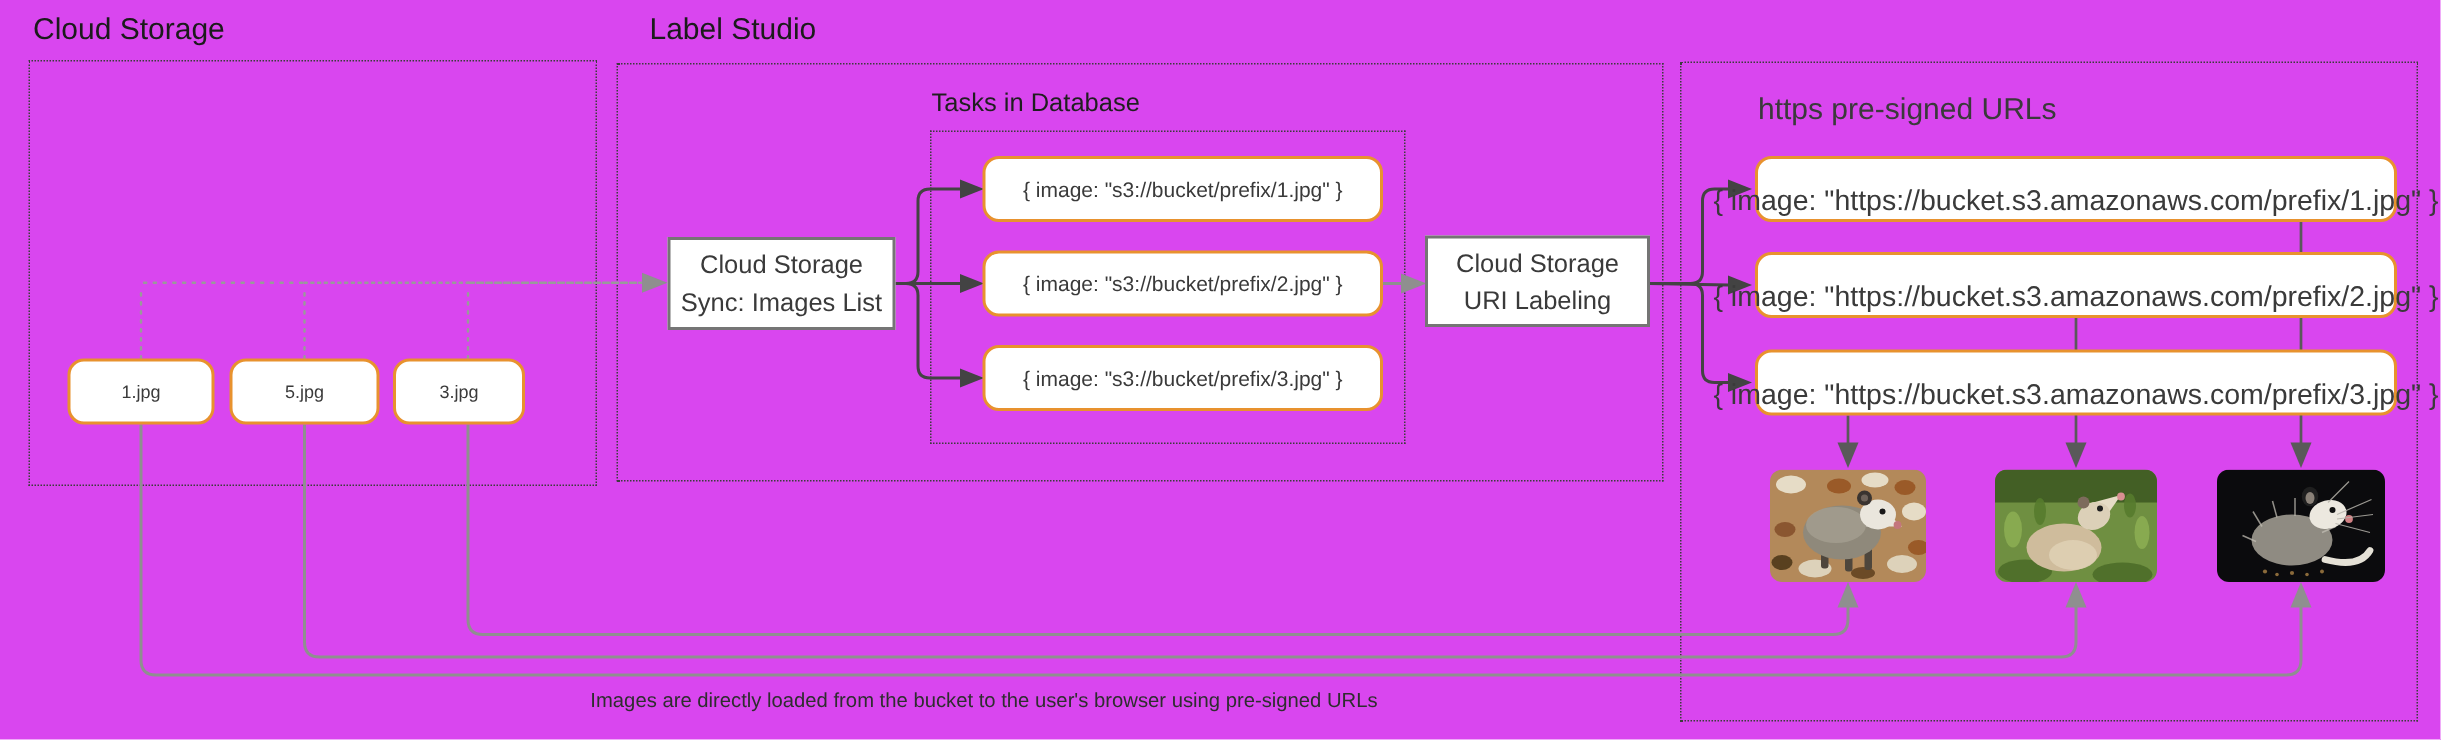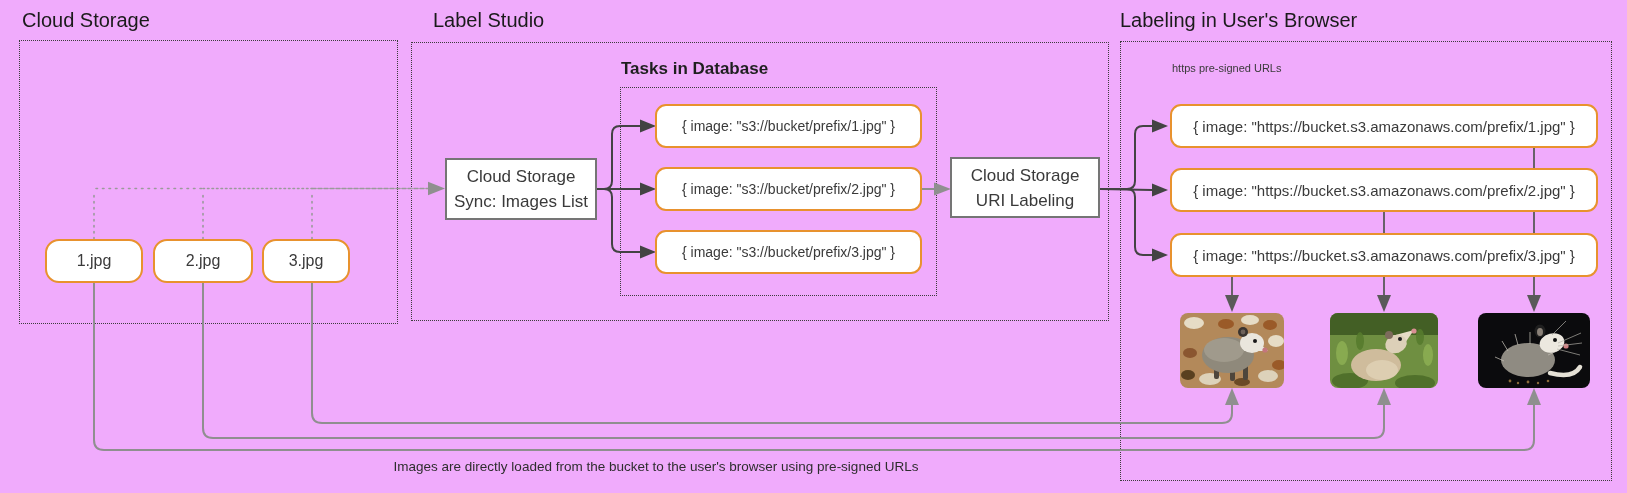--- a/index.html
+++ b/index.html
@@ -1,42 +1,42 @@
 <!DOCTYPE html>
 <html style="--accent_orange: #E8922E; --node_border_gray: #757575; --arrow_dark: #434343; --line_gray: #8F8F8F; --line_mid: #595959; --dotted_border: #3C3C3C; --text_dark: #3A3A3A; --title_dark: #1B1B1B;"><head>
 <meta charset="utf-8">
 <style>
   html,body { margin:0; padding:0; background:#ffffff; }
   .canvas {
-    position:relative; width:1627px; height:493px; background:#f0abfc;
+    position:relative; width:1627px; height:493px; background:#d946ef;
     font-family:"Liberation Sans","DejaVu Sans",sans-serif; overflow:hidden;
   }
   .sec-title { position:absolute; font-size:20px; color:var(--title_dark); white-space:nowrap; z-index:2; }
   .sec-box { position:absolute; border:1px dotted var(--dotted_border); z-index:0; }
   .connectors { position:absolute; left:0; top:0; z-index:1; }
 
   .file-box, .code-box {
     position:absolute; box-sizing:border-box; height:44px; background:#fff;
     border:2px solid var(--accent_orange); border-radius:11px;
     display:flex; align-items:center; justify-content:center;
     color:var(--text_dark); z-index:2; white-space:nowrap;
   }
-  .file-box { font-size:16px;border-radius:14px; }
+  .file-box { font-size:12px; }
   .task-text { font-size:14px; }
-  .url-text  { font-size:15px; }
+  .url-text  { font-size:19px;align-items:flex-end; }
 
   .node-box {
     position:absolute; box-sizing:border-box; background:#fff;
     border:2px solid var(--node_border_gray);
     display:flex; flex-direction:column; align-items:center; justify-content:center;
     font-size:17px; line-height:25px; color:var(--text_dark); text-align:center;
     z-index:2; white-space:nowrap;
   }
-  .tasks-title { position:absolute; font-size:17px; font-weight:bold; color:#1f1f1f; z-index:2; white-space:nowrap; }
-  .mini-label  { position:absolute; font-size:11px; color:var(--text_dark); z-index:2; white-space:nowrap; }
+  .tasks-title { position:absolute; font-size:17px; font-weight:normal; color:#1f1f1f; z-index:2; white-space:nowrap; }
+  .mini-label  { position:absolute; font-size:20px; color:var(--text_dark); z-index:2; white-space:nowrap; }
 
   .photo { position:absolute; border-radius:8px; overflow:hidden; z-index:2; height:75px; top:313px; }
   .photo svg { display:block; }
 
   .caption {
     position:absolute; left:656px; top:459px; transform:translateX(-50%);
     font-size:13.5px; color:#2e2e2e; white-space:nowrap; z-index:2;
   }
 
   
@@ -104,27 +104,26 @@
       <path class="st-gray" d="M203 283 V428 Q203 438 213 438 H1374 Q1384 438 1384 428 V404"></path>
       <path class="st-gray" d="M312 283 V413 Q312 423 322 423 H1222 Q1232 423 1232 413 V404"></path>
       <polygon class="ah-gray" points="1534,388 1527,405 1541,405"></polygon>
       <polygon class="ah-gray" points="1384,388 1377,405 1391,405"></polygon>
       <polygon class="ah-gray" points="1232,388 1225,405 1239,405"></polygon>
     </g>
   </svg>
 
   <div class="sec-title" style="left:22px;top:9px">Cloud Storage</div>
   <div class="sec-title" style="left:433px;top:9px">Label Studio</div>
-  <div class="sec-title" style="left:1120px;top:9px">Labeling in User's Browser</div>
 
   <div class="file-box" style="left:45px;top:239px;width:98px">
       <span>1.jpg</span>
     </div>
   <div class="file-box" style="left:153px;top:239px;width:100px">
-      <span>2.jpg</span>
+      <span>5.jpg</span>
     </div>
   <div class="file-box" style="left:262px;top:239px;width:88px">
       <span>3.jpg</span>
     </div>
 
   <div class="node-box" style="left:445px;top:158px;width:152px;height:62px">
     <span>Cloud Storage</span>
     <span>Sync: Images List</span>
   </div>
 

